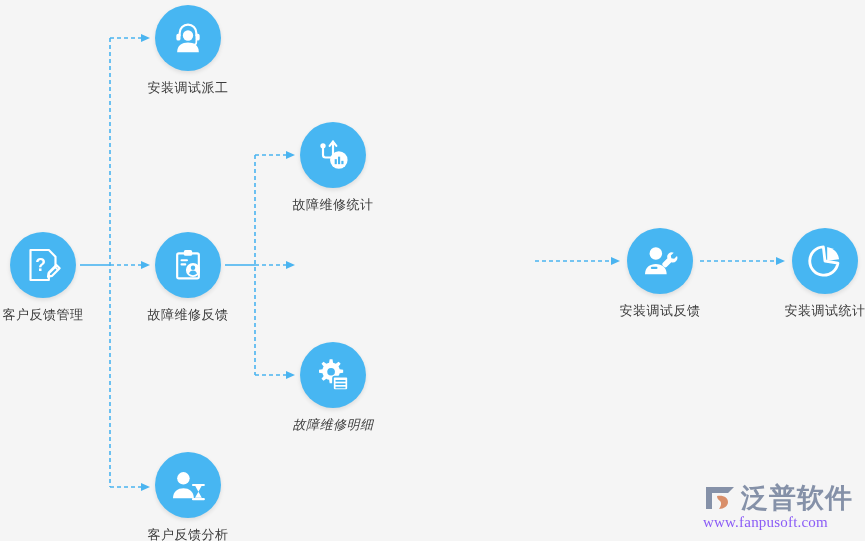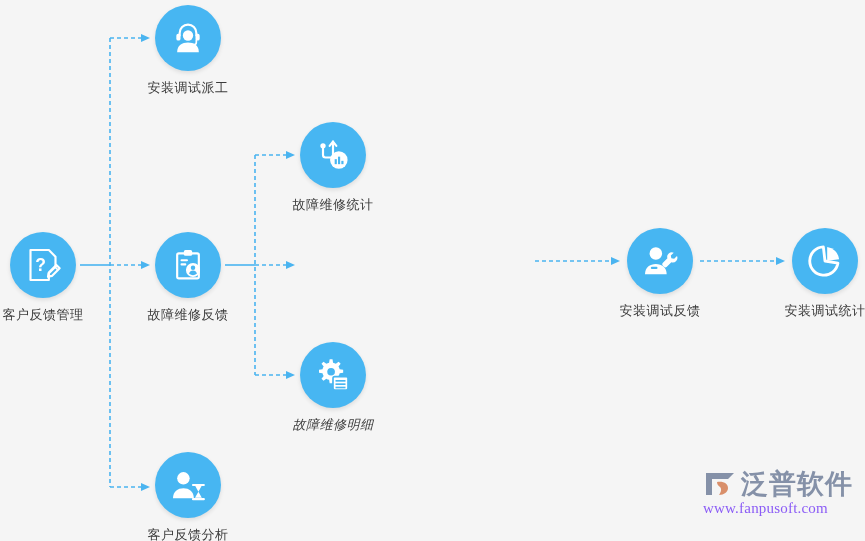--- a/index.html
+++ b/index.html
@@ -65,21 +65,21 @@
   #node-fault-parts-stats       { left: 268px;  top: 232px; }
   #node-fault-repair-detail     { left: 268px;  top: 342px; font-style: italic; }
   #node-install-debug-dispatch  { left: 430px;  top: 228px; }
   #node-install-debug-feedback  { left: 595px;  top: 228px; }
   #node-install-debug-stats     { left: 760px;  top: 228px; }
 
   
   #watermark {
     position: absolute;
     right: 12px;
-    bottom: 24px;
+    bottom: 10px;
     text-align: left;
     user-select: none;
   }
   #watermark .wm-top {
     display: flex;
     align-items: center;
   }
   #watermark .wm-mark {
     margin-right: 4px;
   }

